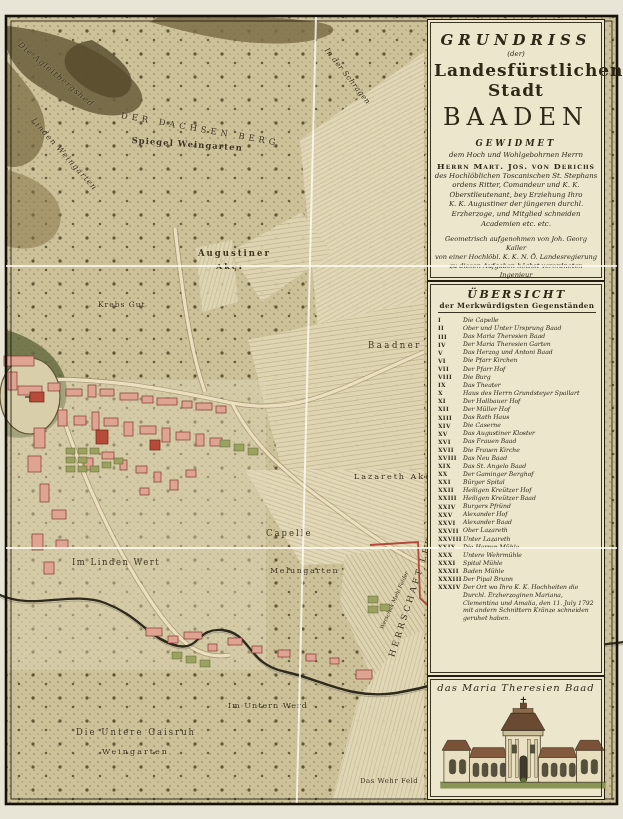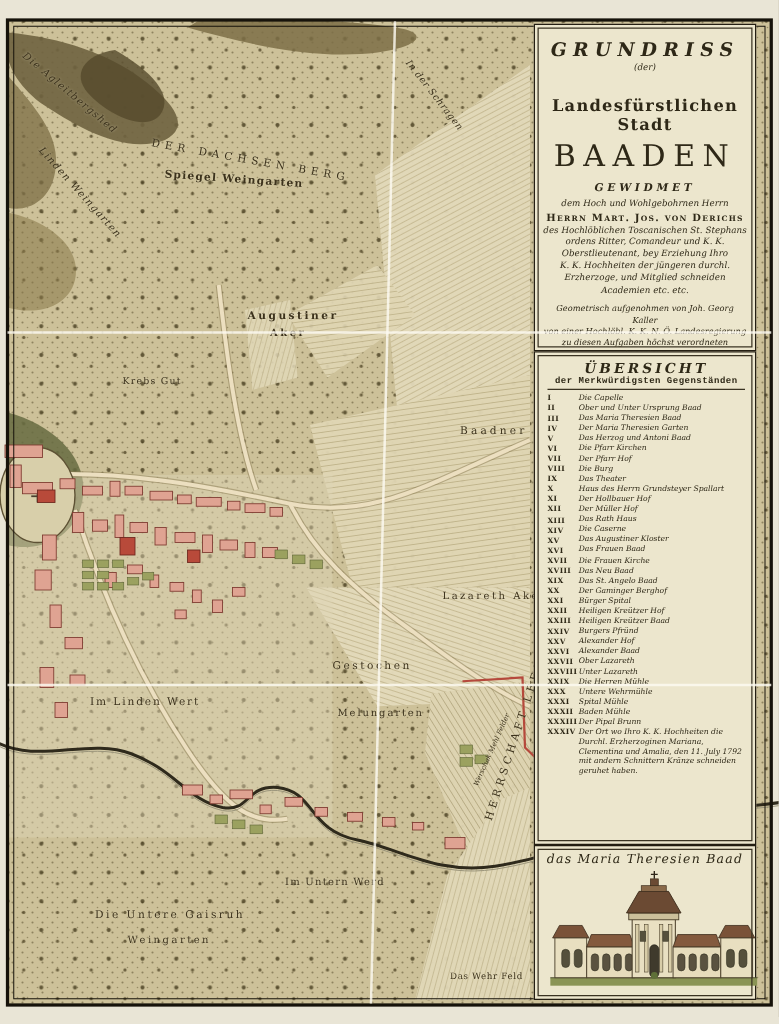--- a/index.html
+++ b/index.html
@@ -14,33 +14,33 @@
   
   .panel{position:absolute;left:427px;width:178px;background:#ece6cd;border:1.6px solid #241e12;
          box-sizing:border-box;}
   .panel::before{content:"";position:absolute;inset:2px;border:.8px solid #3a3322;pointer-events:none;}
   .title-panel{top:19px;height:262px;text-align:center;padding:7px 6px 0 6px;}
   .legend-panel{top:281px;height:395px;padding:6px 8px 0 10px;}
   .vignette-panel{top:676px;height:124px;text-align:center;padding:3px 4px 0 4px;}
 
   .t-grundriss{font-size:15px;letter-spacing:5px;font-style:italic;font-weight:bold;margin-top:4px;}
   .t-der{font-size:7px;font-style:italic;margin-top:1px;}
-  .t-stadt{font-size:13px;font-weight:bold;letter-spacing:1px;margin-top:20px;}
+  .t-stadt{font-size:17px;font-weight:bold;letter-spacing:1px;margin-top:2px;}
   .t-baaden{font-size:24px;letter-spacing:6px;margin-top:3px;}
   .t-gewidmet{font-size:8.5px;letter-spacing:3px;font-style:italic;font-weight:bold;margin-top:7px;}
   .ded{font-size:7px;font-style:italic;line-height:9.6px;}
   .ded-name{font-size:8px;font-style:normal;font-variant:small-caps;letter-spacing:1px;font-weight:bold;line-height:11px;}
   .ded-small{font-size:6.6px;font-style:italic;line-height:9px;}
   .ded-last{font-size:6.2px;font-style:italic;margin-top:5px;}
   .ded-block{margin-top:3px;}
   .ded-block2{margin-top:6px;}
 
   .l-head1{font-size:11px;font-weight:bold;letter-spacing:2.5px;text-align:center;font-style:italic;}
   .l-head2{font-size:7.2px;font-weight:bold;text-align:center;letter-spacing:.4px;
-           border-bottom:.8px solid #3a3322;padding-bottom:2px;margin-bottom:3px;font-family:Liberation Mono, monospace;}
+           border-bottom:.8px solid #3a3322;padding-bottom:2px;margin-bottom:3px;}
   .lrow{display:flex;align-items:flex-start;line-height:7.7px;}
   .lnum{width:25px;flex:0 0 25px;font-size:5.9px;font-weight:bold;letter-spacing:.3px;padding-top:.4px;}
   .ltext{flex:1;font-size:6.1px;font-style:italic;white-space:normal;}
 
   .v-caption{font-size:10px;font-style:italic;letter-spacing:1px;margin-top:2px;}
 
   
   .fold{position:absolute;background:rgba(252,250,242,.82);pointer-events:none;}
   .fold-h{left:6px;width:611px;height:2.2px;}
   .fold-v{top:17px;width:2.2px;height:786px;transform:rotate(1.4deg);transform-origin:top center;}
@@ -219,21 +219,21 @@
   <div class="mlabel ital" style="left:22px;top:40px;font-size:8px;letter-spacing:1px;transform:rotate(40deg);">Die Agleitbergshed</div>
   <div class="mlabel ital" style="left:36px;top:116px;font-size:8px;letter-spacing:1px;transform:rotate(48deg);">Linden Weingarten</div>
   <div class="mlabel" style="left:122px;top:110px;font-size:8.5px;letter-spacing:4px;transform:rotate(10deg);">DER DACHSEN BERG</div>
   <div class="mlabel" style="left:132px;top:135px;font-size:8.5px;letter-spacing:1px;transform:rotate(4deg);font-weight:bold;">Spiegel Weingarten</div>
   <div class="mlabel ital" style="left:330px;top:46px;font-size:7.5px;letter-spacing:.5px;transform:rotate(52deg);">In der Schragen</div>
   <div class="mlabel" style="left:198px;top:248px;font-size:8.5px;letter-spacing:2px;font-weight:bold;">Augustiner</div>
   <div class="mlabel" style="left:216px;top:261px;font-size:8px;letter-spacing:2px;font-weight:bold;text-align:right;">Aker</div>
   <div class="mlabel" style="left:98px;top:300px;font-size:7.5px;letter-spacing:1px;">Krebs Gut</div>
   <div class="mlabel" style="left:368px;top:340px;font-size:8.5px;letter-spacing:2.5px;">Baadner Feld</div>
   <div class="mlabel" style="left:354px;top:472px;font-size:8px;letter-spacing:2px;">Lazareth Aker</div>
-  <div class="mlabel" style="left:266px;top:528px;font-size:8.5px;letter-spacing:2px;">Gestochen</div>
+  <div class="mlabel" style="left:266px;top:528px;font-size:8.5px;letter-spacing:2px;">Capelle</div>
   <div class="mlabel" style="left:270px;top:566px;font-size:8px;letter-spacing:1.5px;">Melungarten</div>
   <div class="mlabel" style="left:72px;top:557px;font-size:8.5px;letter-spacing:1.5px;">Im Linden Wert</div>
   <div class="mlabel" style="left:228px;top:701px;font-size:8px;letter-spacing:1px;">Im Untern Werd</div>
   <div class="mlabel" style="left:76px;top:727px;font-size:8.5px;letter-spacing:2px;">Die Untere Gaisruh</div>
   <div class="mlabel" style="left:102px;top:747px;font-size:8px;letter-spacing:2px;">Weingarten</div>
   <div class="mlabel" style="left:360px;top:777px;font-size:7px;letter-spacing:.5px;">Das Wehr Feld</div>
   <div class="mlabel" style="left:396px;top:648px;font-size:8.5px;letter-spacing:3px;transform:rotate(-72deg);transform-origin:left bottom;">HERRSCHAFT LEESDORF</div>
   <div class="mlabel ital" style="left:384px;top:624px;font-size:5.5px;transform:rotate(-66deg);transform-origin:left bottom;">Werschak Mehl Felder</div>
 
   <div class="panel title-panel">
@@ -241,21 +241,21 @@
     <div class="t-der">(der)</div>
     <div class="t-stadt">Landesfürstlichen Stadt</div>
     <div class="t-baaden">BAADEN</div>
     <div class="t-gewidmet">GEWIDMET</div>
     <div class="ded-block">
       <div class="ded">dem Hoch und Wohlgebohrnen Herrn</div>
       <div class="ded ded-name">Herrn Mart. Jos. von Derichs</div>
       <div class="ded">des Hochlöblichen Toscanischen St. Stephans</div>
       <div class="ded">ordens Ritter, Comandeur und K. K.</div>
       <div class="ded">Oberstlieutenant, bey Erziehung Ihro</div>
-      <div class="ded">K. K. Hochheiten der jüngeren durchl.</div>
+      <div class="ded">K. K. Augustiner der jüngeren durchl.</div>
       <div class="ded">Erzherzoge, und Mitglied schneiden</div>
       <div class="ded">Academien etc. etc.</div>
     </div>
     <div class="ded-block2">
       <div class="ded ded-small">Geometrisch aufgenohmen von Joh. Georg Kaller</div>
       <div class="ded ded-small">von einer Hochlöbl. K. K. N. Ö. Landesregierung</div>
       <div class="ded ded-small">zu diesen Aufgaben höchst verordneten Ingenieur</div>
       <div class="ded ded-last">Gestochen von Hieronymus Benedicti in Wien 1799</div>
     </div>
   </div>

